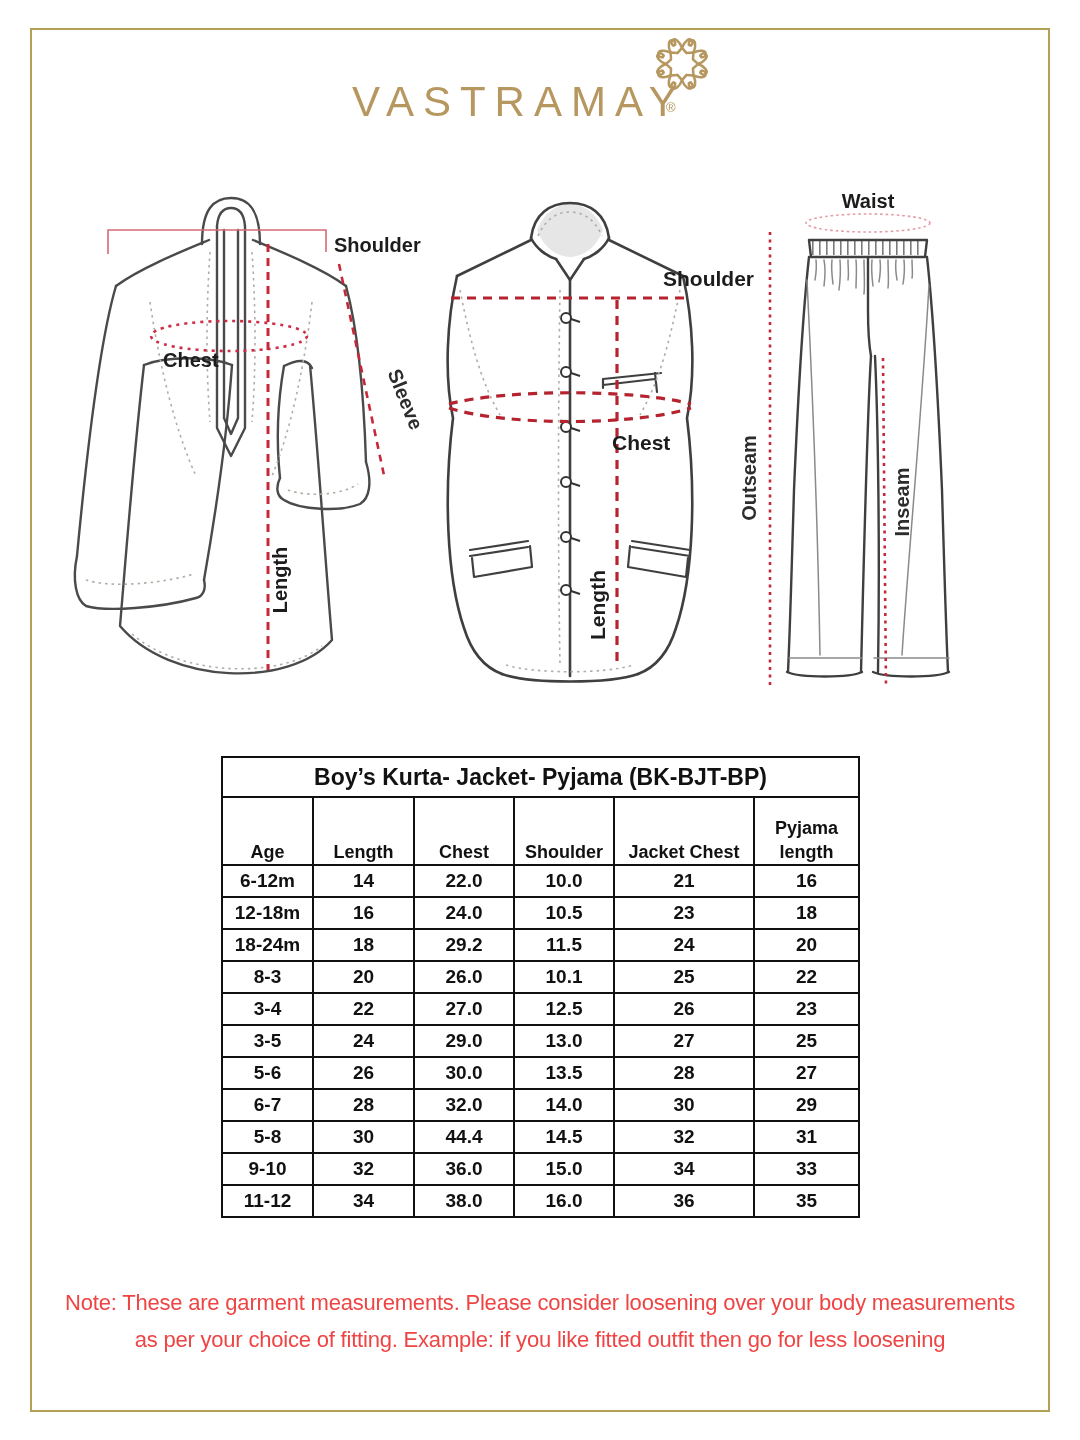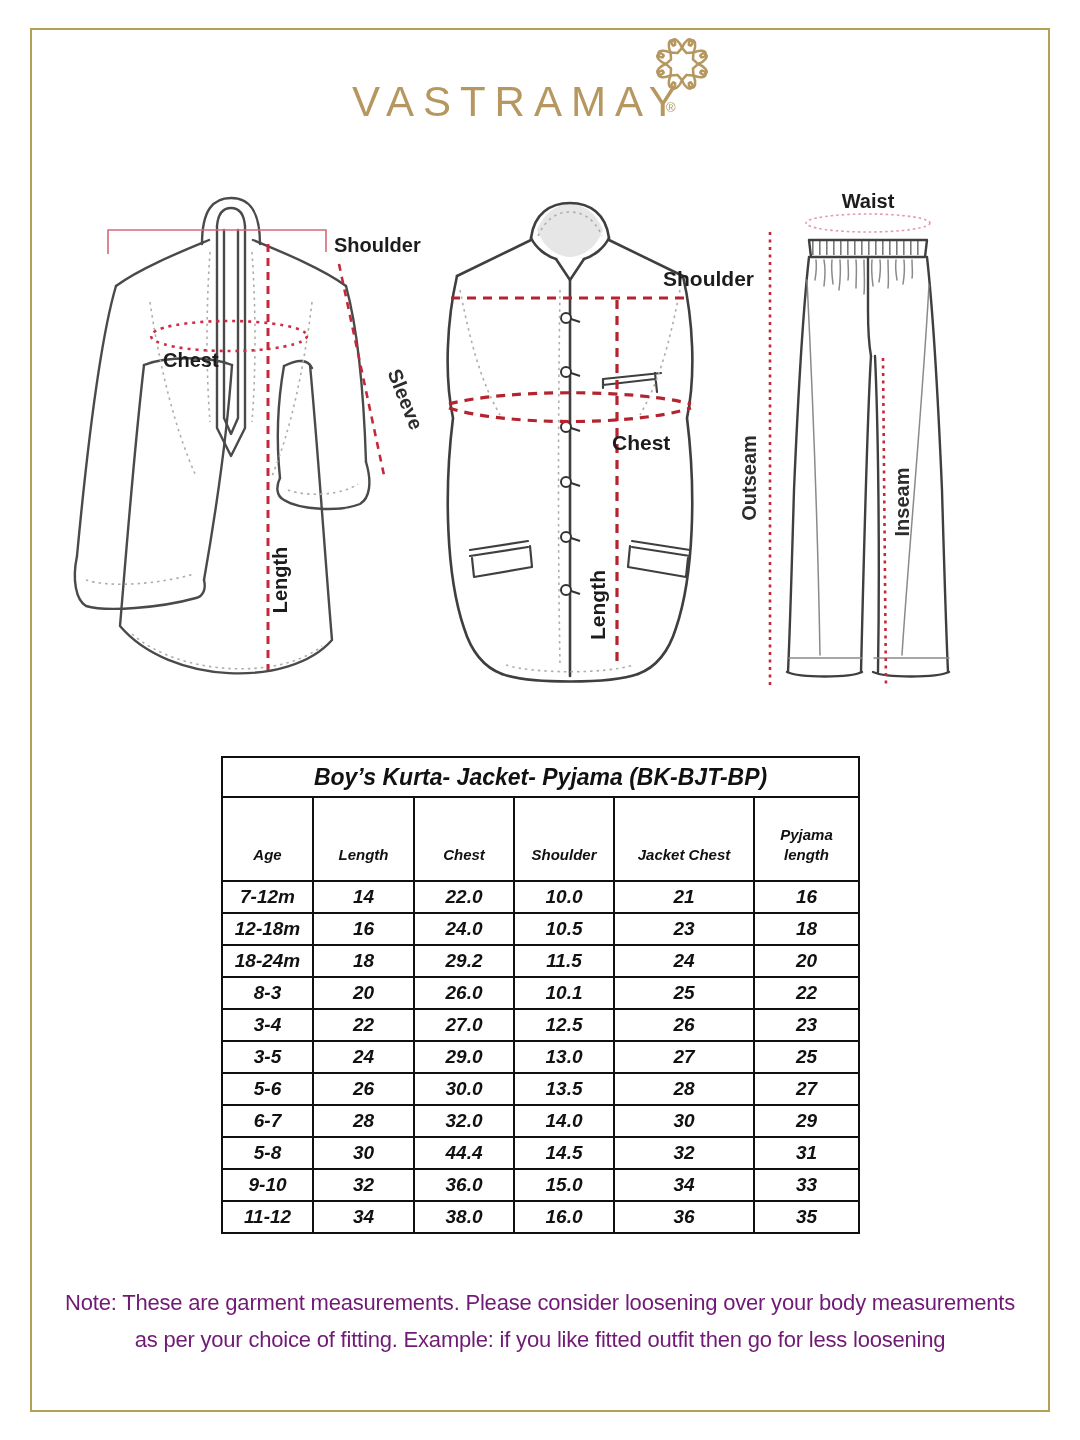--- a/index.html
+++ b/index.html
@@ -13,32 +13,32 @@
   .logo-reg{position:absolute;left:666px;top:100px;font-size:13px;color:#b6975f;}
   .ornament{position:absolute;left:648px;top:33px;width:68px;height:62px;}
 
   
   .diagrams{position:absolute;left:0;top:160px;width:1080px;height:580px;}
   svg text{font-family:"Liberation Sans","DejaVu Sans",sans-serif;}
   .lbl{font-size:20px;font-weight:bold;fill:#1c1c1c;}
   .lbl2{font-size:20px;font-weight:600;fill:#2d2d2d;}
 
   
-  .size-table-wrap{position:absolute;left:221px;top:756px;font-style:italic;}
+  .size-table-wrap{position:absolute;left:221px;top:756px;}
   table.size{border-collapse:collapse;table-layout:fixed;width:637px;}
   table.size td,table.size th{border:2px solid #101010;text-align:center;padding:0;}
   .t-title{font-size:23px;font-weight:bold;height:38px;}
   .t-sub{font-size:15px;font-weight:bold;height:26px;}
-  table.size th{font-size:15px;font-weight:bold;vertical-align:bottom;height:66px;
-                padding:0 4px 16px 4px;line-height:1.3;}
+  table.size th{font-size:18px;font-weight:bold;vertical-align:bottom;height:66px;
+                padding:0 4px 0 4px;line-height:1.3;}
   table.size tbody td{font-size:19px;font-weight:bold;height:30px;}
 
   
   .note{position:absolute;left:30px;right:30px;top:1284px;text-align:center;
-        font-size:22px;letter-spacing:-0.2px;line-height:37px;color:#701a75;}
+        font-size:22px;letter-spacing:-0.2px;line-height:37px;color:#ef4444;}
   .note div{white-space:nowrap;}
 </style>
 </head>
 <body>
 
 <div class="canvas">
 
   <div class="frame"></div>
 
   <div class="logo-text">VASTRAMAY</div>
@@ -220,21 +220,21 @@
           <th>Age</th>
           <th>Length</th>
           <th>Chest</th>
           <th>Shoulder</th>
           <th>Jacket Chest</th>
           <th>Pyjama length</th>
         </tr>
       </thead>
       <tbody id="size-rows">
           <tr>
-            <td>7-12m</td>
+            <td>6-12m</td>
             <td>14</td>
             <td>22.0</td>
             <td>10.0</td>
             <td>21</td>
             <td>16</td>
           </tr>
           <tr>
             <td>12-18m</td>
             <td>16</td>
             <td>24.0</td>

